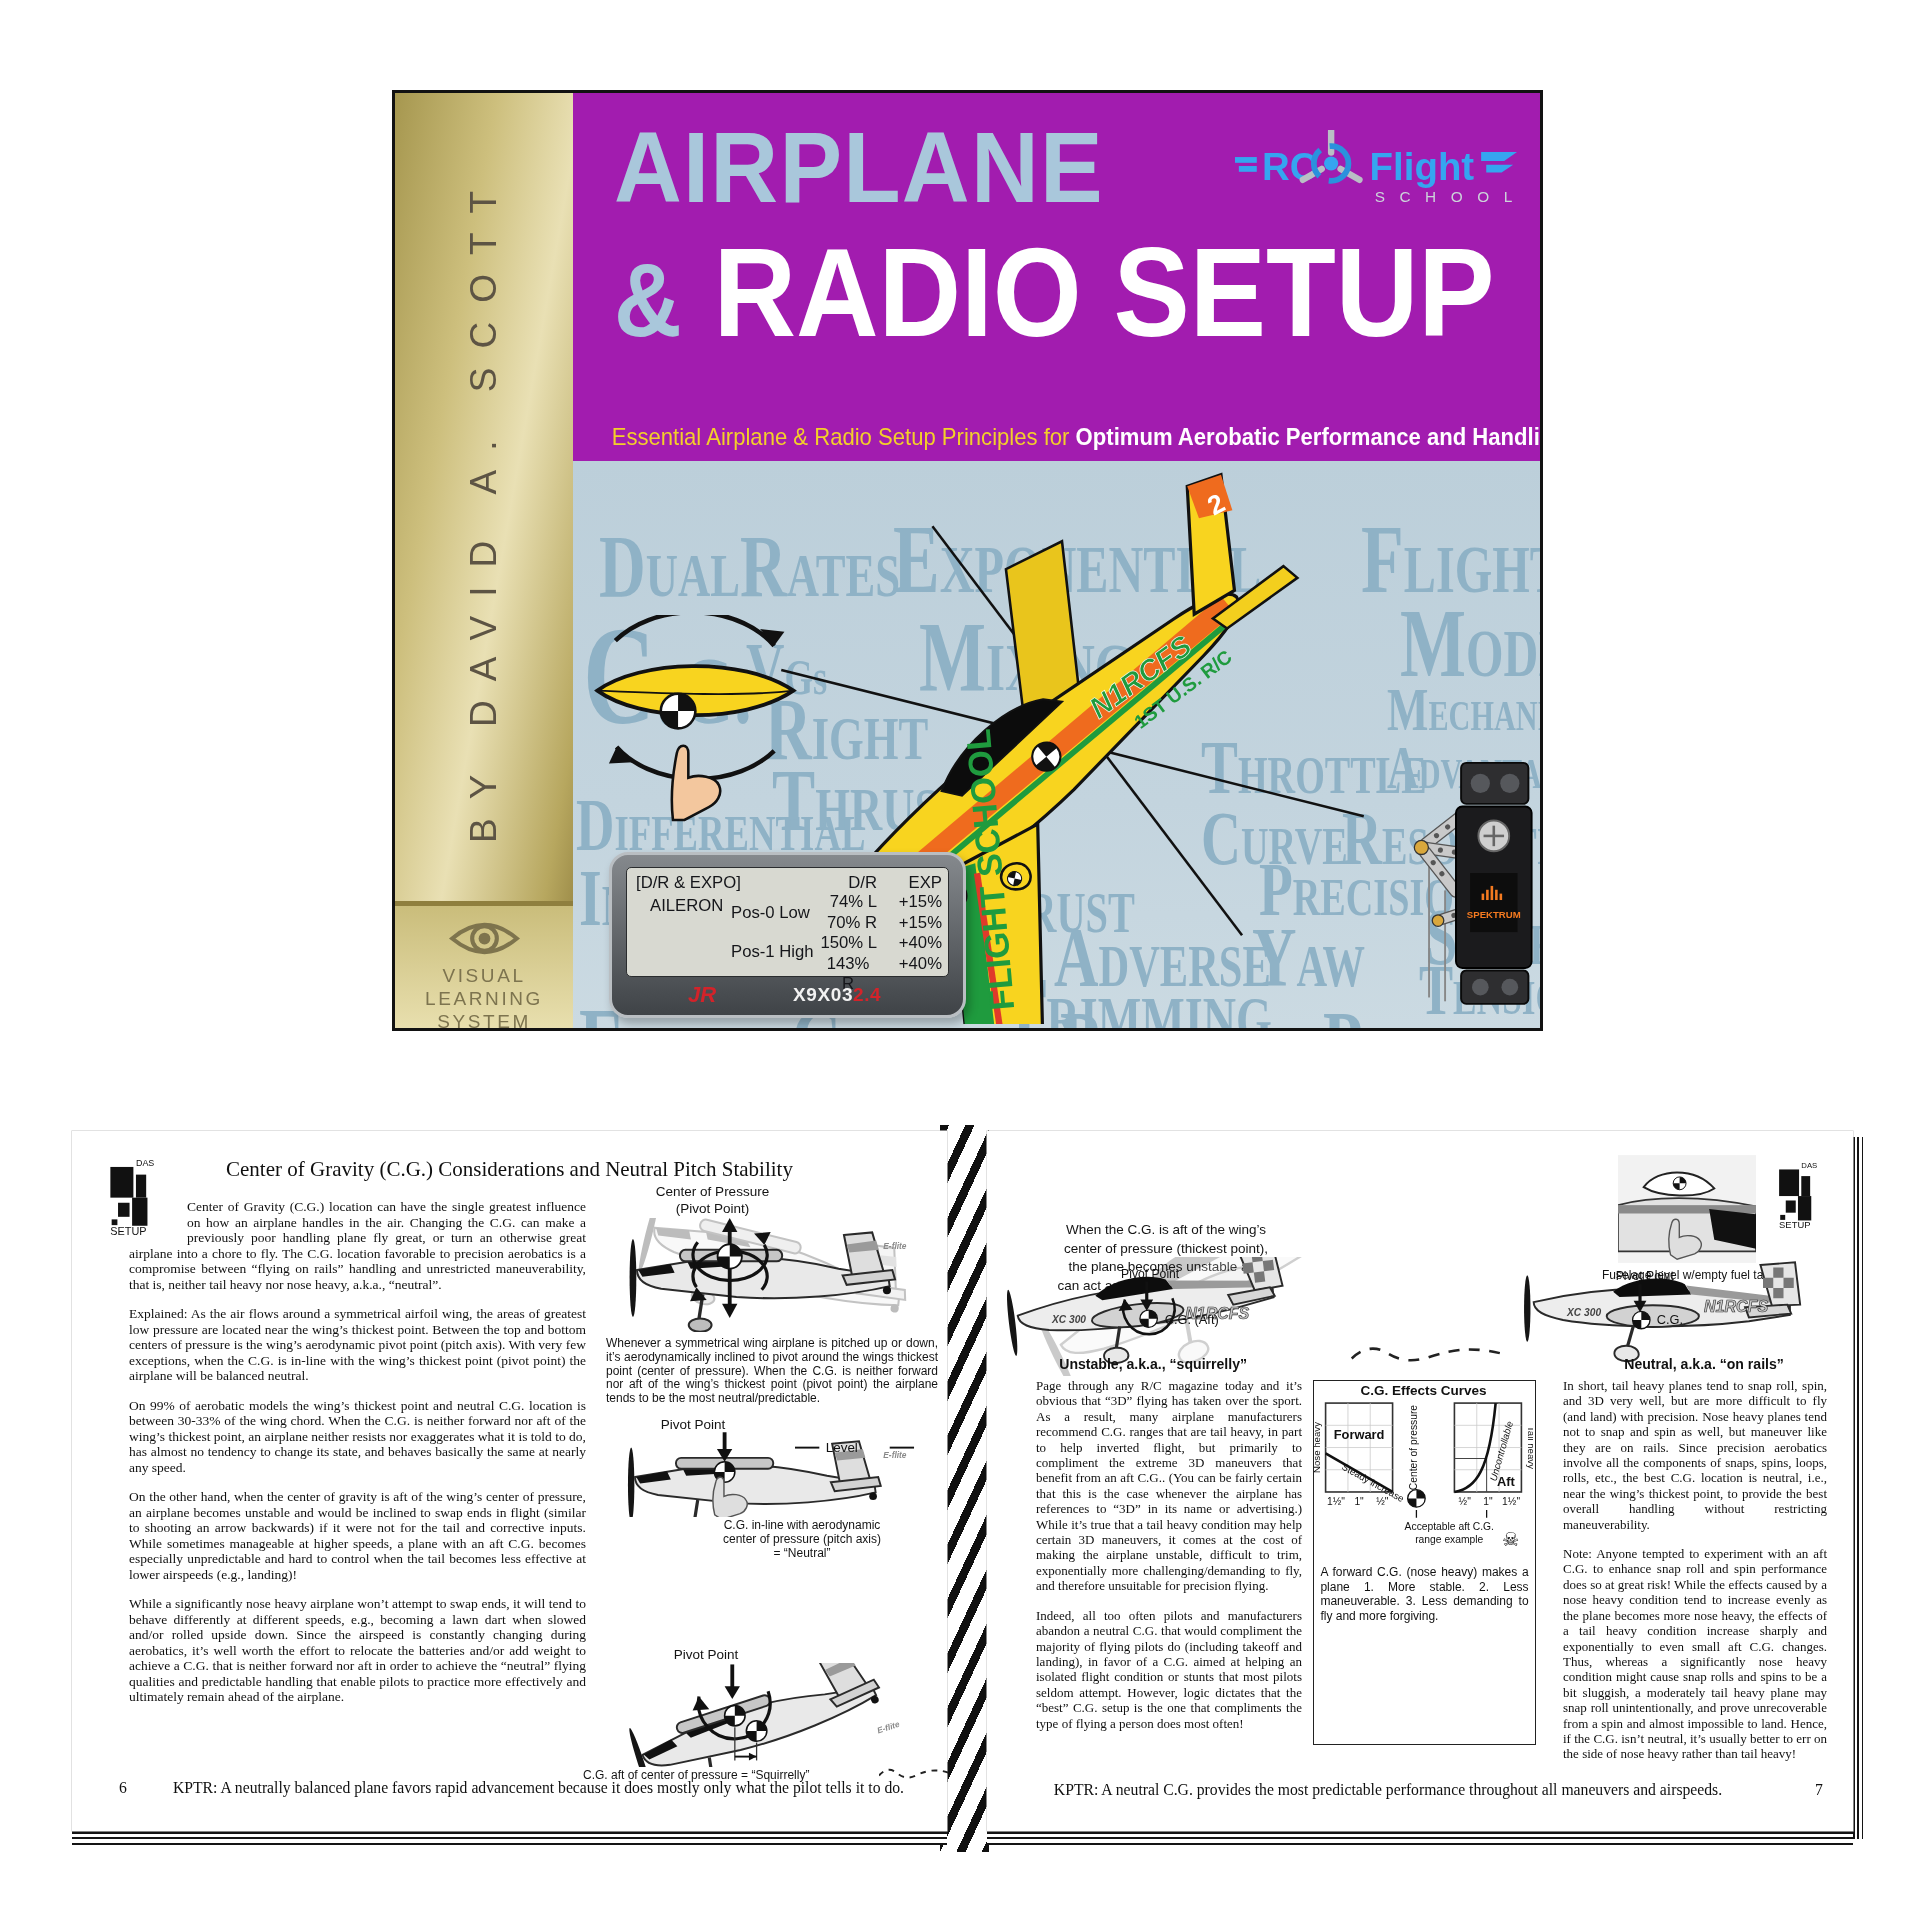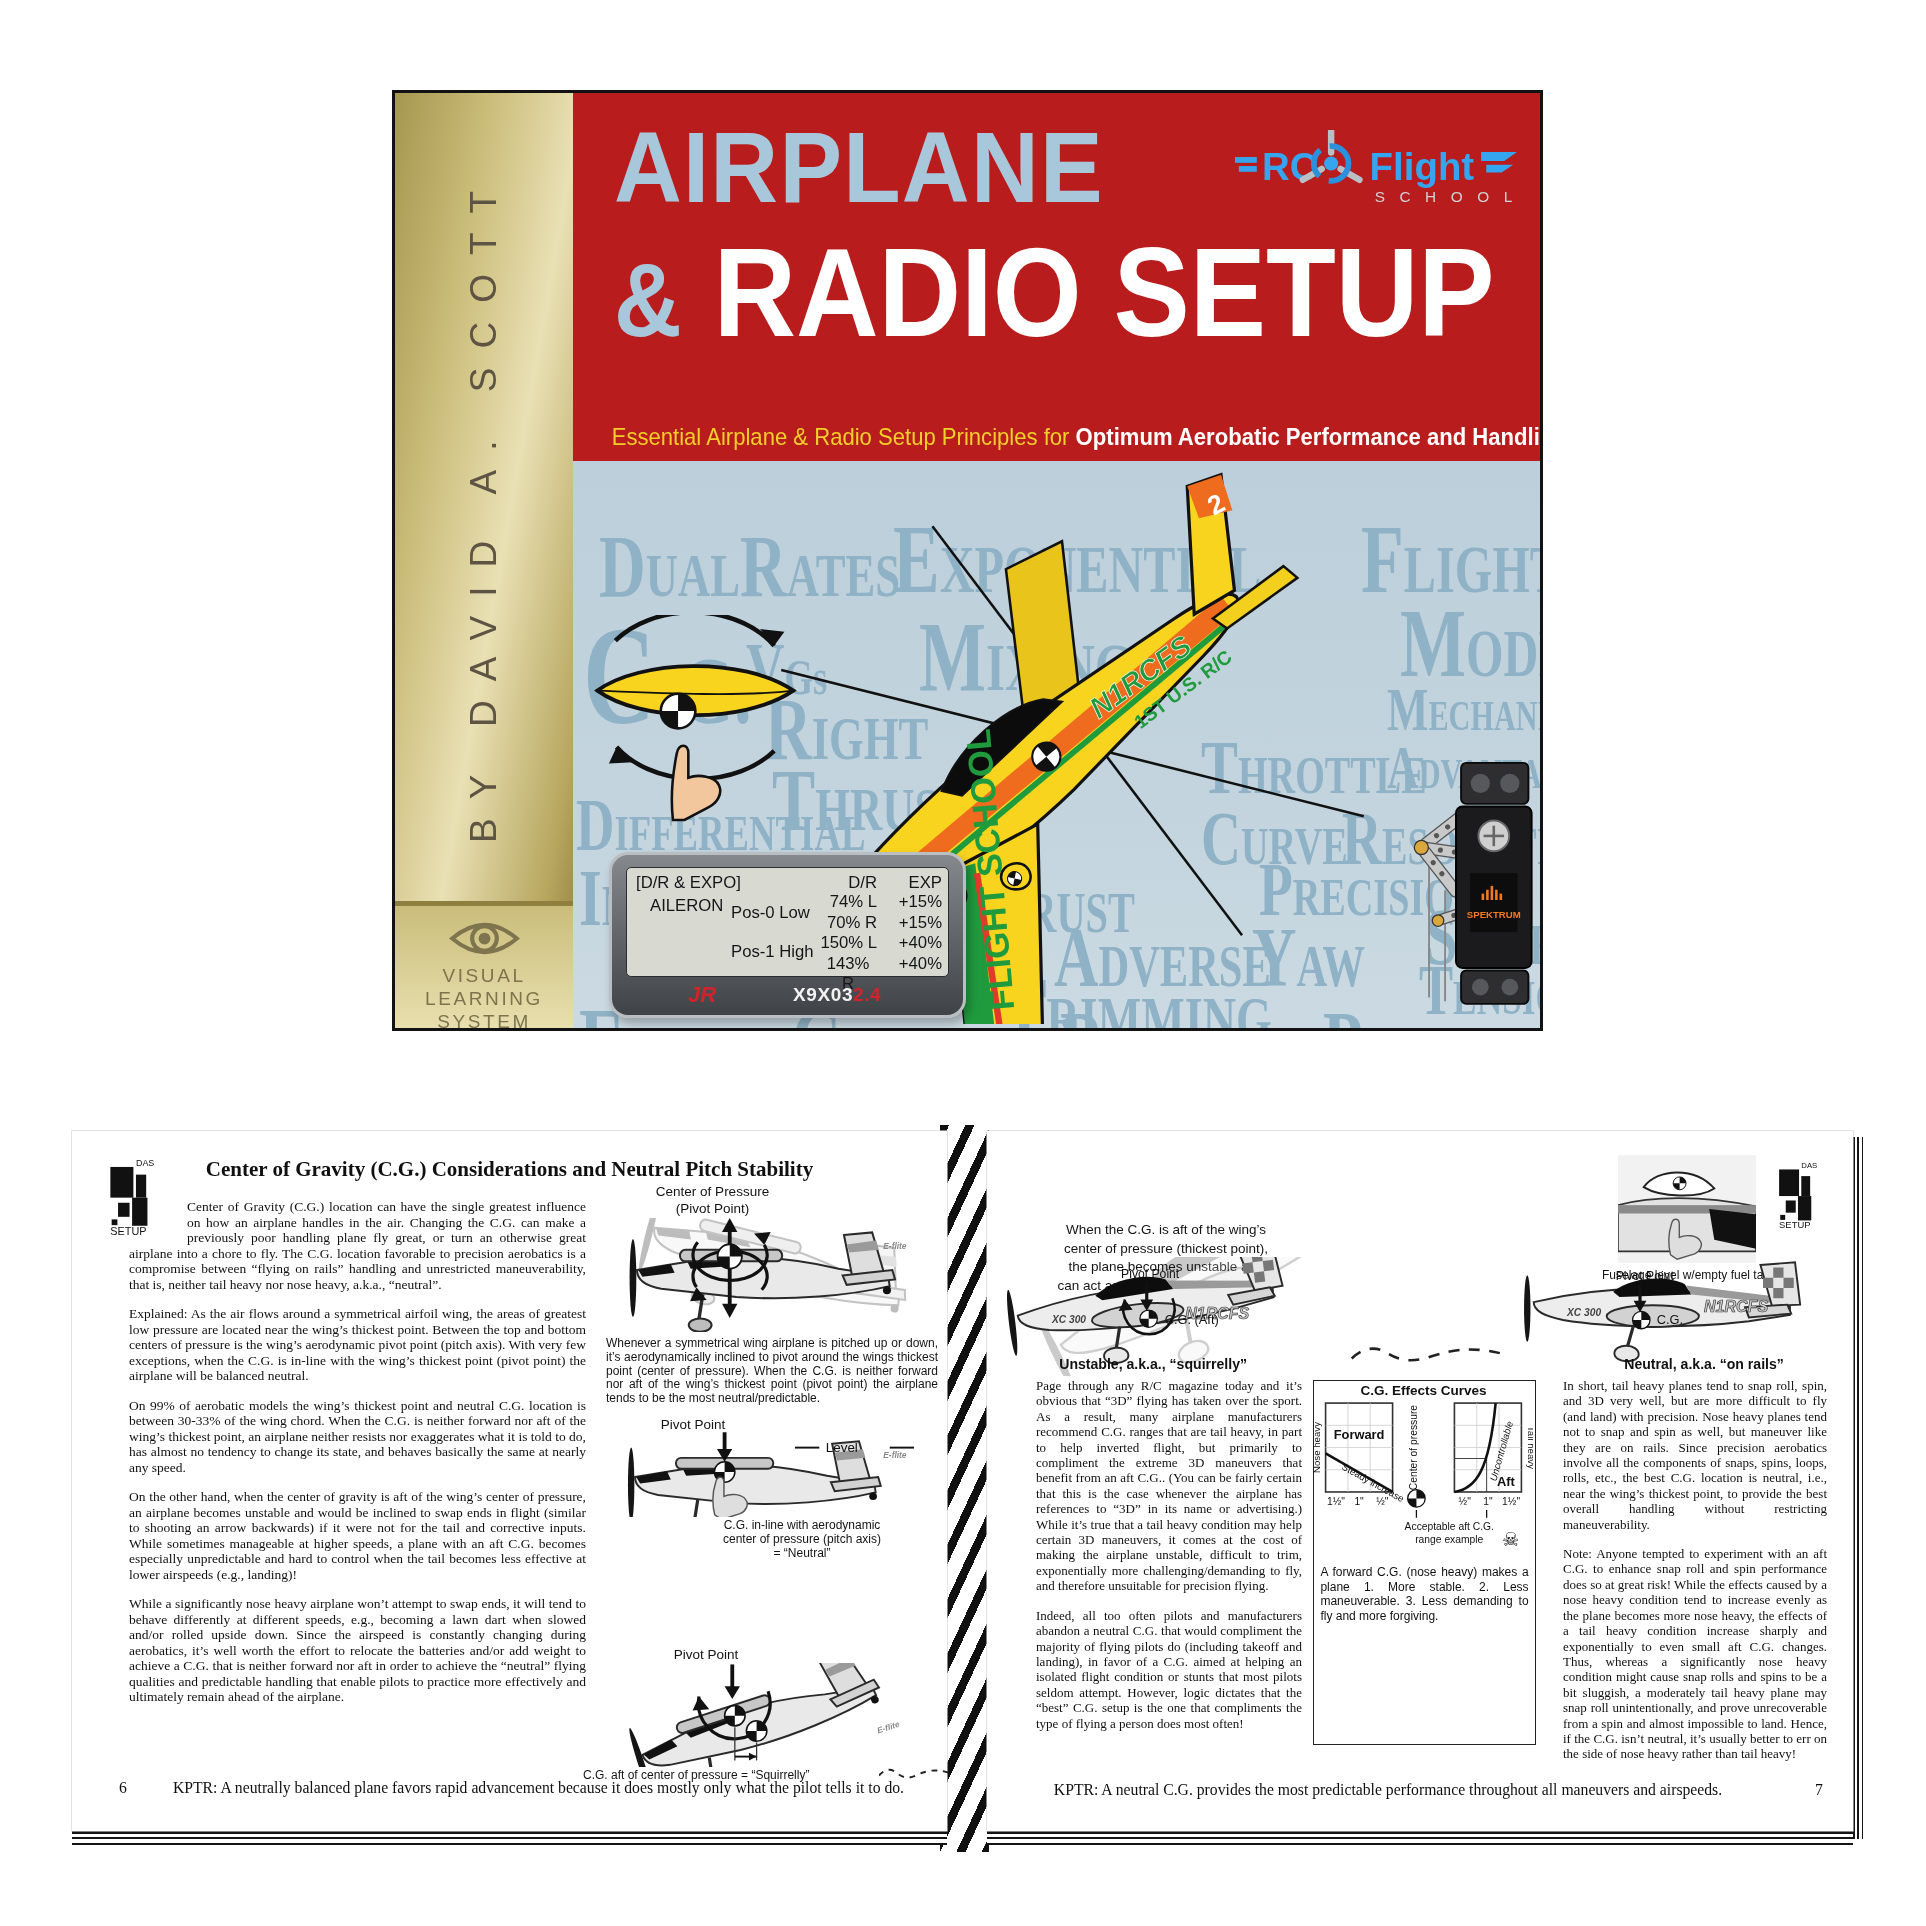--- a/index.html
+++ b/index.html
@@ -5,21 +5,21 @@
   html,body{margin:0;padding:0;background:#fff;}
   .canvas{position:relative;width:1926px;height:1926px;background:#fff;overflow:hidden;font-family:"Liberation Sans",sans-serif;}
   .abs{position:absolute;}
   
   .cover{position:absolute;left:392px;top:90px;width:1151px;height:941px;border:3.8px solid #121212;box-sizing:border-box;background:#15599e;overflow:hidden;}
   .spine{position:absolute;left:0;top:0;bottom:0;width:178px;background:linear-gradient(100deg,#a6974f 0%,#cdbf7d 30%,#e9e0b4 55%,#b7a75f 85%,#8e7d3c 100%);}
   .spine-byline{position:absolute;left:50%;top:58px;height:692px;transform:translateX(-50%) rotate(180deg);writing-mode:vertical-rl;font-size:37px;letter-spacing:19px;color:#5d5444;font-weight:400;white-space:nowrap;}
   .spine-bottom{position:absolute;left:0;right:0;bottom:0;height:122px;background:linear-gradient(180deg,#cabd7b,#e8dfae);border-top:5.1px solid #8f7f3e;text-align:center;}
   .spine-sys{font-size:19px;line-height:23px;letter-spacing:2.6px;color:#7d744f;}
   .cover-main{position:absolute;left:178px;top:0;right:0;bottom:0;}
-  .band-blue{position:absolute;left:0;top:0;right:0;height:368px;background:#b91c1c;}
+  .band-blue{position:absolute;left:0;top:0;right:0;height:368px;background:#a21caf;}
   .title-air{position:absolute;left:41px;top:24px;font-size:101px;font-weight:700;color:#a9c7db;line-height:1;transform:scaleX(.93);transform-origin:left;white-space:nowrap;letter-spacing:1.3px;}
   .title-radio{position:absolute;left:41px;top:136px;font-size:127px;font-weight:700;color:#ffffff;line-height:1;transform:scaleX(.9);transform-origin:left;white-space:nowrap;}
   .title-amp{color:#a9c7db;font-size:.82em;}
   .tagline{position:absolute;left:0;right:0;bottom:10.3px;text-align:center;white-space:nowrap;transform:scaleX(.92);font-size:24px;}
   .tag-lead{color:#f3cf2a;font-weight:400;}
   .tag-bold{color:#ffffff;font-weight:700;}
   .rc-logo{position:absolute;right:23px;top:37px;width:282px;height:90px;}
   .band-body{position:absolute;left:0;top:368px;right:0;bottom:0;background:linear-gradient(180deg,#bccfda 0%,#c3d4de 60%,#cbdae2 100%);overflow:hidden;}
   .bgw{position:absolute;font-family:"Liberation Serif",serif;font-weight:700;color:#8fb2c6;line-height:.92;white-space:nowrap;transform:scaleX(.72);transform-origin:left top;}
   .bgw::first-letter{font-size:1.45em;}
@@ -34,21 +34,21 @@
   .spread{position:absolute;left:72px;top:1131px;width:1788px;height:763px;}
   .page{position:absolute;top:0;height:700px;background:#fff;box-shadow:0 0 0 0.6px #cfcfcf;}
   .page-left{left:0;width:875px;}
   .page-right{left:915px;width:866px;}
   .spiral{position:absolute;left:868px;top:-6.4px;width:49px;height:727px;background:repeating-linear-gradient(115deg,#101010 0 8.3px,rgba(0,0,0,0) 8.3px 23px);}
   .stack-b{position:absolute;top:700px;height:14px;background:repeating-linear-gradient(180deg,#141414 0 2.6px,#ffffff 2.6px 5.8px);}
   .stack-r{position:absolute;left:1781px;top:6.4px;width:10.3px;height:702px;background:repeating-linear-gradient(90deg,#141414 0 1.9px,#ffffff 1.9px 4.5px);}
   .serifbody{font-family:"Liberation Serif",serif;font-size:13.5px;line-height:15.5px;text-align:justify;color:#101010;}
   .serifbody p{margin:0 0 14px 12px;}
   .rp-col{font-size:13px;line-height:15.4px;}
-  .pg-title{position:absolute;left:0;right:0;text-align:center;font-family:"Liberation Serif",serif;font-weight:700;font-size:21px;color:#101010;white-space:nowrap;}
+  .pg-title{position:absolute;left:0;right:0;text-align:center;font-family:"Liberation Serif",serif;font-weight:400;font-size:21px;color:#101010;white-space:nowrap;}
   .cap{font-family:"Liberation Sans",sans-serif;color:#141414;}
   .diag-label{position:absolute;text-align:center;font-size:13.5px;color:#141414;font-family:"Liberation Sans",sans-serif;}
   .footer-kptr{position:absolute;font-family:"Liberation Serif",serif;font-size:15.7px;color:#101010;text-align:center;}
   .footer-num{position:absolute;font-family:"Liberation Serif",serif;font-size:15.7px;color:#101010;}
   .chartbox{position:absolute;left:326px;top:249px;width:223px;height:365px;border:1.9px solid #222;box-sizing:border-box;background:#fff;}
   .chart-cap{font-size:12px;line-height:14.7px;text-align:justify;padding:0 6.4px;color:#111;}
   .intro{position:absolute;text-align:center;font-size:13.5px;line-height:18.6px;color:#141414;}
 </style>
 </head>
 <body>

